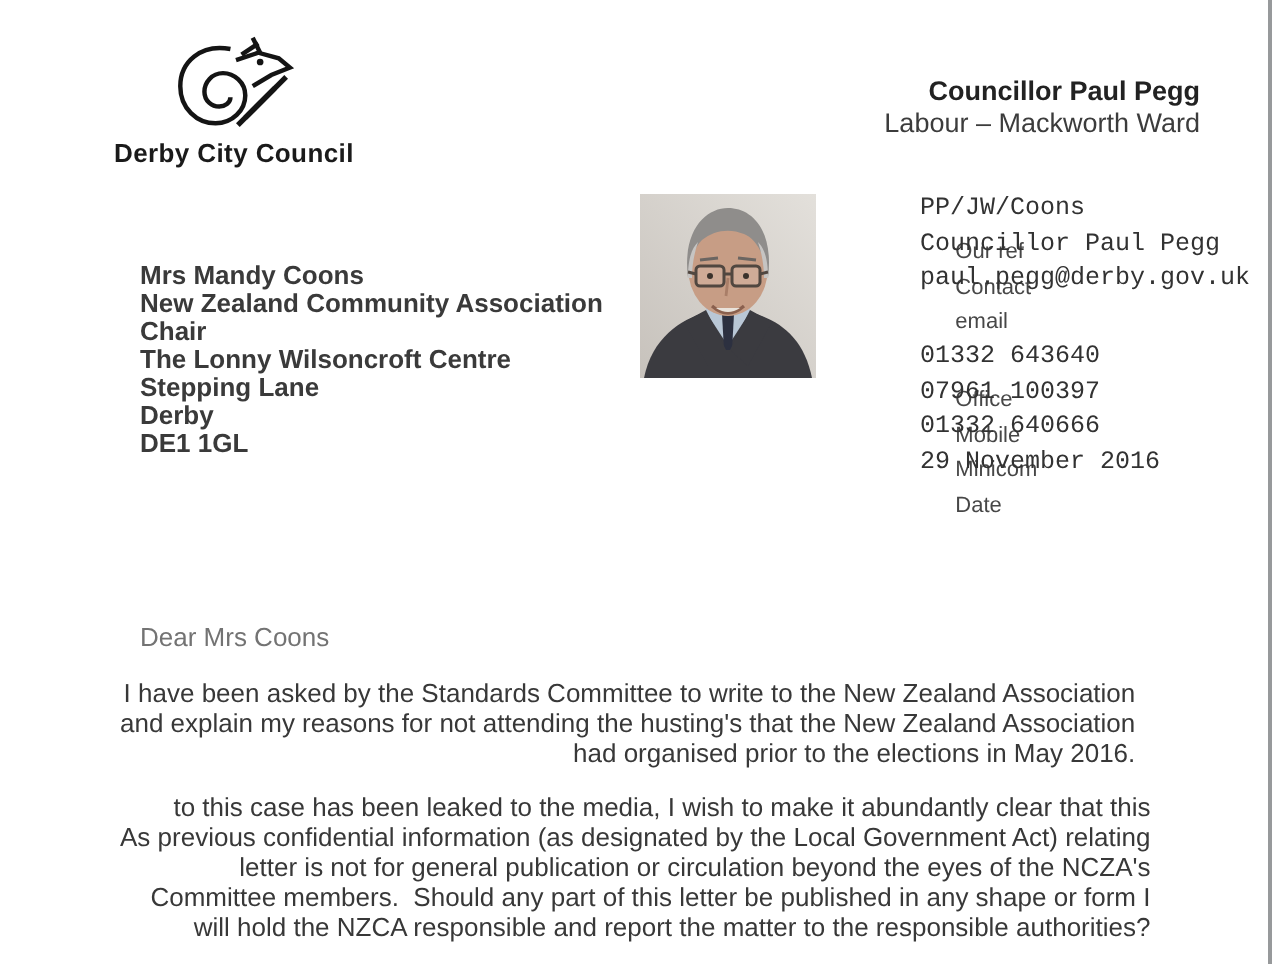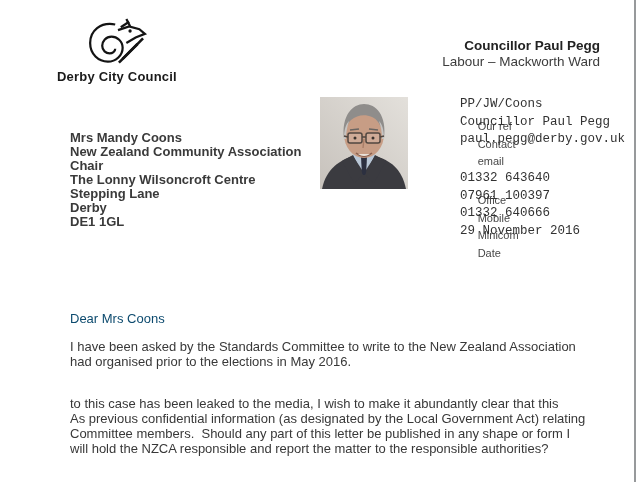--- a/index.html
+++ b/index.html
@@ -28,22 +28,22 @@
   .c-label{font-size:11px;color:#474747;padding-left:44px;}
   .c-value{position:absolute;left:53px;top:-1px;font-size:12.5px;color:#323232;font-family:Liberation Mono, monospace;}
   .r0{top:1px}.r1{top:18.5px}.r2{top:36px}
   .r3{top:75px}.r4{top:92.5px}.r5{top:110px}.r6{top:127.5px}
 
   
   .addr{position:absolute;left:70px;top:131px;}
   .addr .line{font-size:13px;line-height:14px;color:#3a3a3a;white-space:pre;font-weight:bold;}
 
   
-  .salutation{position:absolute;left:70px;top:311px;font-size:13px;color:#0c4a6e;white-space:pre;}
-  .para{position:absolute;left:70px;}
+  .salutation{position:absolute;left:70px;top:311px;font-size:13px;color:#737373;white-space:pre;}
+  .para{position:absolute;left:60px;text-align:right;}
   .p1{top:339px}
   .p2{top:396px}
   .para .line{font-size:13px;line-height:15px;color:#383838;white-space:pre;}
 </style>
 </head>
 <body>
 
 <div class="page">
 
   <div class="page-edge"></div>
@@ -143,23 +143,25 @@
     <div class="line">The Lonny Wilsoncroft Centre</div>
     <div class="line">Stepping Lane</div>
     <div class="line">Derby</div>
     <div class="line">DE1 1GL</div>
   </div>
 
   <div class="salutation">Dear Mrs Coons</div>
 
   <div class="para p1">
     <div class="line">I have been asked by the Standards Committee to write to the New Zealand Association</div>
+    <div class="line">and explain my reasons for not attending the husting's that the New Zealand Association</div>
     <div class="line">had organised prior to the elections in May 2016.</div>
   </div>
 
   <div class="para p2">
     <div class="line">to this case has been leaked to the media, I wish to make it abundantly clear that this</div>
     <div class="line">As previous confidential information (as designated by the Local Government Act) relating</div>
+    <div class="line">letter is not for general publication or circulation beyond the eyes of the NCZA's</div>
     <div class="line">Committee members.  Should any part of this letter be published in any shape or form I</div>
     <div class="line">will hold the NZCA responsible and report the matter to the responsible authorities?</div>
   </div>
 
 </div>
 
 </body></html>

